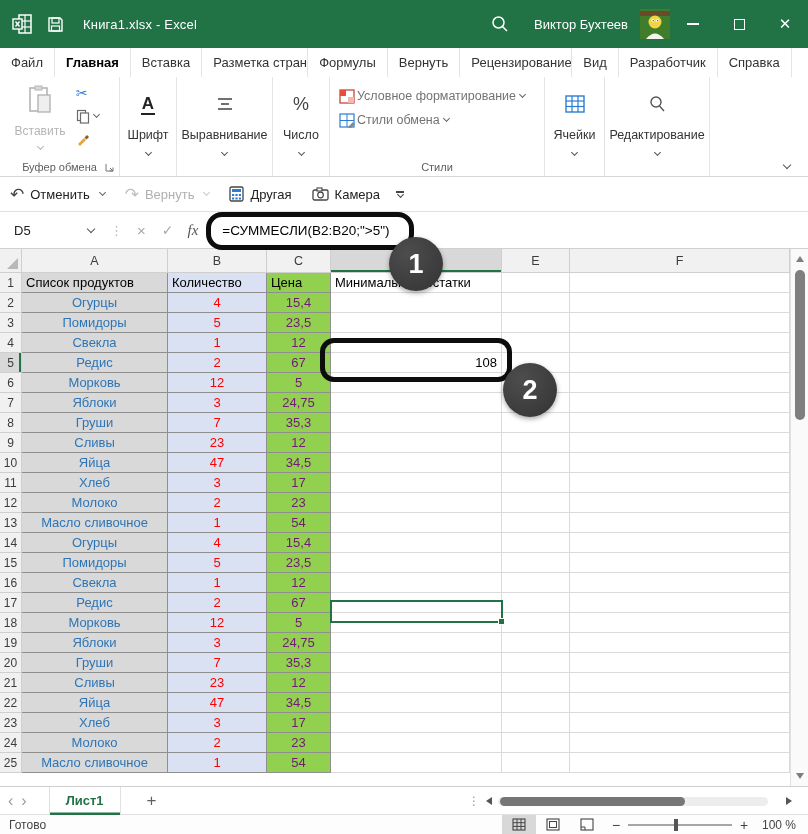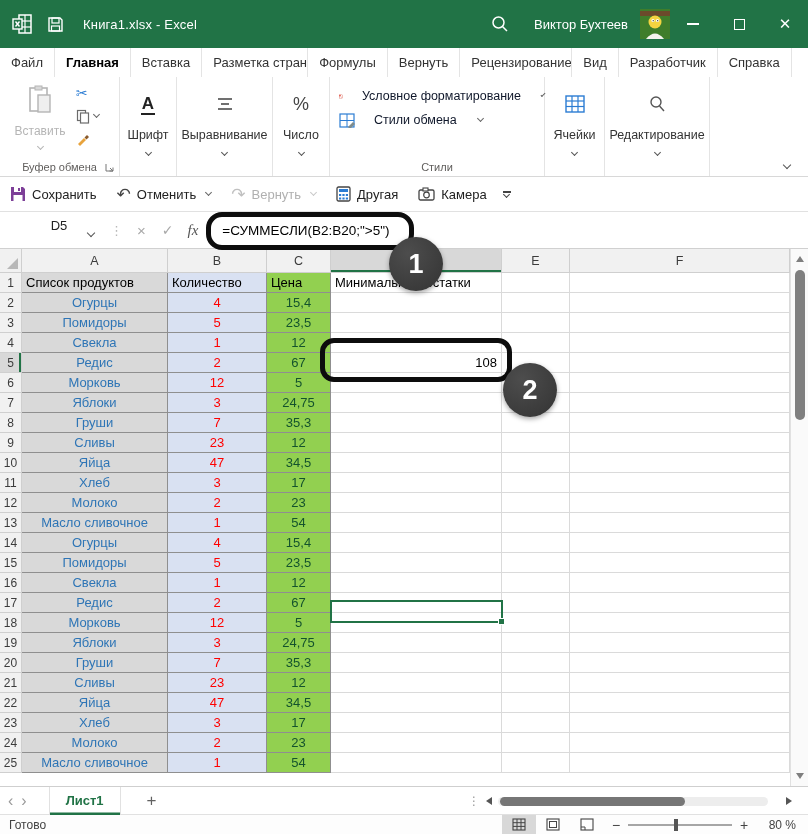--- a/index.html
+++ b/index.html
@@ -52,42 +52,42 @@
   
   .g-col { display:flex; flex-direction:column; align-items:center; padding-top:12px; }
   .g-col .big { height:30px; display:flex; align-items:center; justify-content:center; }
   .g-col .lbl { margin-top:9px; font-size:12.5px; color:#333; }
   .g-col .chev { margin-top:8px; color:#555; }
   .font-A { font-size:17px; font-weight:bold; color:#222; border-bottom:2.5px solid #222;
     padding:0 1px; line-height:19px; }
   .pct { font-size:18px; color:#444; }
   
   .g-styles { width:215px; padding:7px 0 0 9px; }
-  .style-row { display:flex; align-items:center; gap:19px; height:24px; font-size:12.5px;
-    color:#0f172a; white-space:nowrap; }
+  .style-row { display:flex; align-items:center; gap:2px; height:24px; font-size:12.5px;
+    color:#737373; white-space:nowrap; }
   .style-row .chev { color:#666; margin-left:2px; }
   .ribbon-collapse { position:absolute; right:18px; bottom:8px; color:#555; }
 
   
   .qat { height:35px; background:#fff; border-bottom:1px solid #e1e1e1; display:flex;
     align-items:center; font-size:13px; color:#222; gap:0; }
   .qat-item { display:flex; align-items:center; gap:6px; padding:0 10px; height:100%; }
   .qat-item .chev { color:#666; margin-left:4px; }
   .qat-item.disabled { color:#b0b0b0; }
   .qat-item.disabled .chev { color:#c9c9c9; }
   .undo-glyph { font-size:17px; line-height:16px; color:#444; font-family:"DejaVu Sans",sans-serif; }
   .disabled .undo-glyph { color:#c0c0c0; }
   .qat-customize { margin-left:6px; display:flex; flex-direction:column; align-items:center; color:#444; }
   .qat-customize .bar { width:8px; height:1.3px; background:#444; margin-bottom:2px; }
 
   
   .fbar { height:37px; background:#fff; border-bottom:1px solid #d0d0d0; display:flex;
     align-items:center; font-size:13px; }
   .namebox { width:100px; height:25px; margin-left:4px; display:flex; align-items:center;
-    padding-left:10px; color:#222;flex-direction:column; }
+    padding-left:10px; color:#222; }
   .namebox .chev { margin-left:auto; margin-right:10px; color:#555; }
   .fb-dots { color:#b9b9b9; font-size:13px; margin:0 6px; letter-spacing:0; }
   .fb-x { color:#a9a9a9; font-size:15px; margin:0 8px; }
   .fb-check { color:#a9a9a9; font-size:14px; margin:0 8px; }
   .fb-fx { font-family:"Liberation Serif","DejaVu Serif",serif; font-style:italic;
     color:#555; font-size:15px; margin:0 10px 0 6px; }
   .fb-formula { margin-left:14px; color:#000; font-size:13.5px; }
 
   
   .sheet { position:relative; width:808px; height:537px; background:#fff; }
@@ -105,21 +105,21 @@
   .rh { background:#f1f1f1; border-right:1px solid #cfcfcf; border-bottom:1px solid #cfcfcf;
     display:flex; align-items:center; justify-content:center; font-size:12px; color:#3c3c3c; }
   .rh.selrow { background:#d8d8d8; box-shadow:inset -2px 0 0 #217346; }
   .cell { border-right:1px solid #dadada; border-bottom:1px solid #dadada; font-size:13px;
     display:flex; align-items:center; overflow:hidden; white-space:nowrap; }
   .cell.ctr { justify-content:center; }
   .cell.rt { justify-content:flex-end; padding-right:4px; }
   .cell.lt { padding-left:4px; }
   .cell.bA { background:#d9d9d9; border-right:1px solid #8f8f8f; border-bottom:1px solid #8f8f8f; color:#2e75b6; }
   .cell.bB { background:#d9e1f2; border-right:1px solid #8f8f8f; border-bottom:1px solid #8f8f8f; color:#ff0000; }
-  .cell.bC { background:#92d050; border-right:1px solid #8f8f8f; border-bottom:1px solid #8f8f8f; color:#14532d; }
+  .cell.bC { background:#92d050; border-right:1px solid #8f8f8f; border-bottom:1px solid #8f8f8f; color:#701a75; }
   .cell.hdr { color:#000; }
   
   .sel-border { position:absolute; left:330px; top:351px; width:173px; height:23px;
     border:2px solid #217346; pointer-events:none; }
   .sel-handle { position:absolute; right:-4px; bottom:-4px; width:7px; height:7px;
     background:#217346; border:1.4px solid #fff; }
   
   .vscroll { position:absolute; right:0; top:0; width:18px; height:537px; background:#fafafa;
     border-left:1px solid #e1e1e1; }
   .vthumb { position:absolute; left:4px; top:21px; width:10px; height:150px; background:#7f7f7f;
@@ -337,29 +337,20 @@
         </svg>
       </div>
       <div class="lbl">Редактирование</div>
       <span class="chev sm"></span>
     </div>
     <span class="chev ribbon-collapse"></span>
   </div>
 
   <div class="qat">
     <div class="qat-item">
-      <svg width="16" height="16" viewBox="0 0 16 16">
-        <path d="M1 1 h12 l2 2 v12 h-14 z" fill="#7d3f98"></path>
-        <rect x="4" y="1" width="7" height="5" fill="#fff"></rect>
-        <rect x="8" y="2" width="2" height="3" fill="#7d3f98"></rect>
-        <rect x="3.5" y="9" width="9" height="6" fill="#fff"></rect>
-      </svg>
-      <span>Сохранить</span>
-    </div>
-    <div class="qat-item">
       <span class="undo-glyph">↶</span>
       <span>Отменить</span>
       <span class="chev sm"></span>
     </div>
     <div class="qat-item disabled">
       <span class="undo-glyph">↷</span>
       <span>Вернуть</span>
       <span class="chev sm"></span>
     </div>
     <div class="qat-item">
@@ -692,17 +683,17 @@
         <svg width="14" height="13" viewBox="0 0 14 13">
           <rect x="1" y="1" width="12" height="11" fill="none" stroke="#444" stroke-width="1.1"></rect>
           <path d="M1 9 L5 9 L5 12" fill="none" stroke="#444" stroke-width="1"></path>
         </svg>
       </div>
       <span class="zoom-minus">−</span>
       <div class="ztrack">
         <span class="zthumb"></span>
       </div>
       <span class="zoom-plus">+</span>
-      <span class="zoom-pct">80 %</span>
+      <span class="zoom-pct">100 %</span>
     </div>
   </div>
 
 </div>
 
 </body></html>

